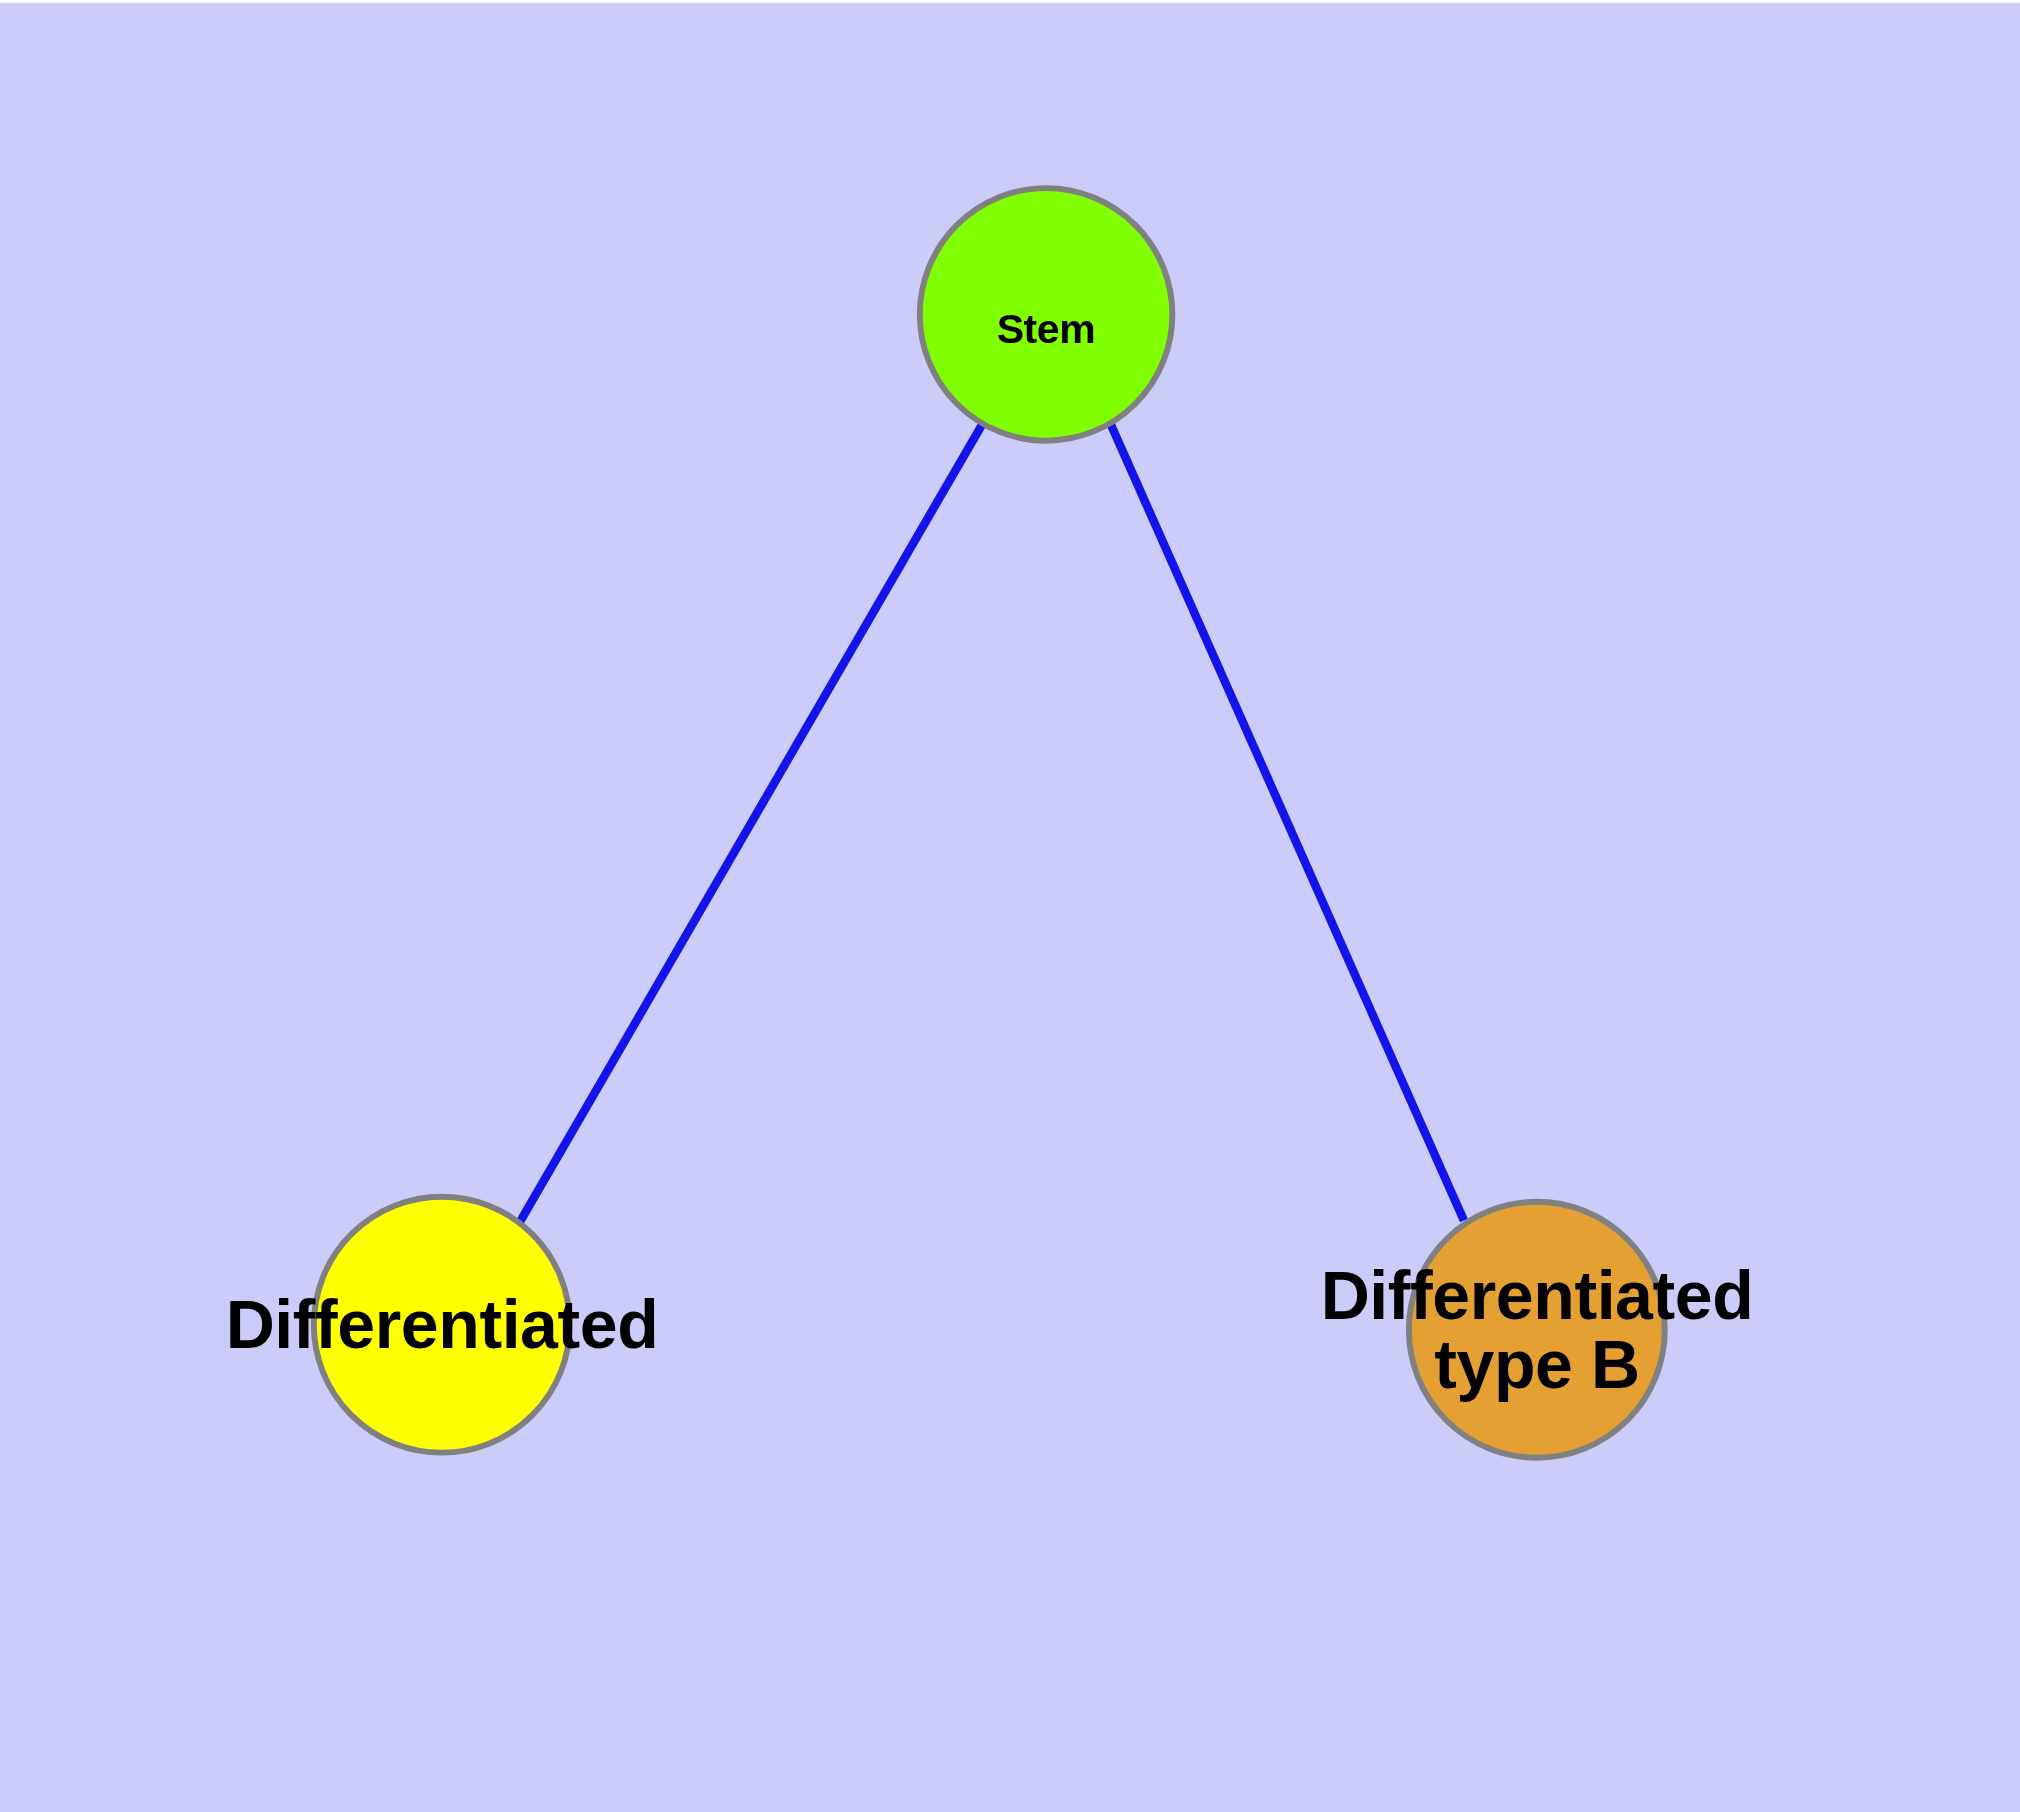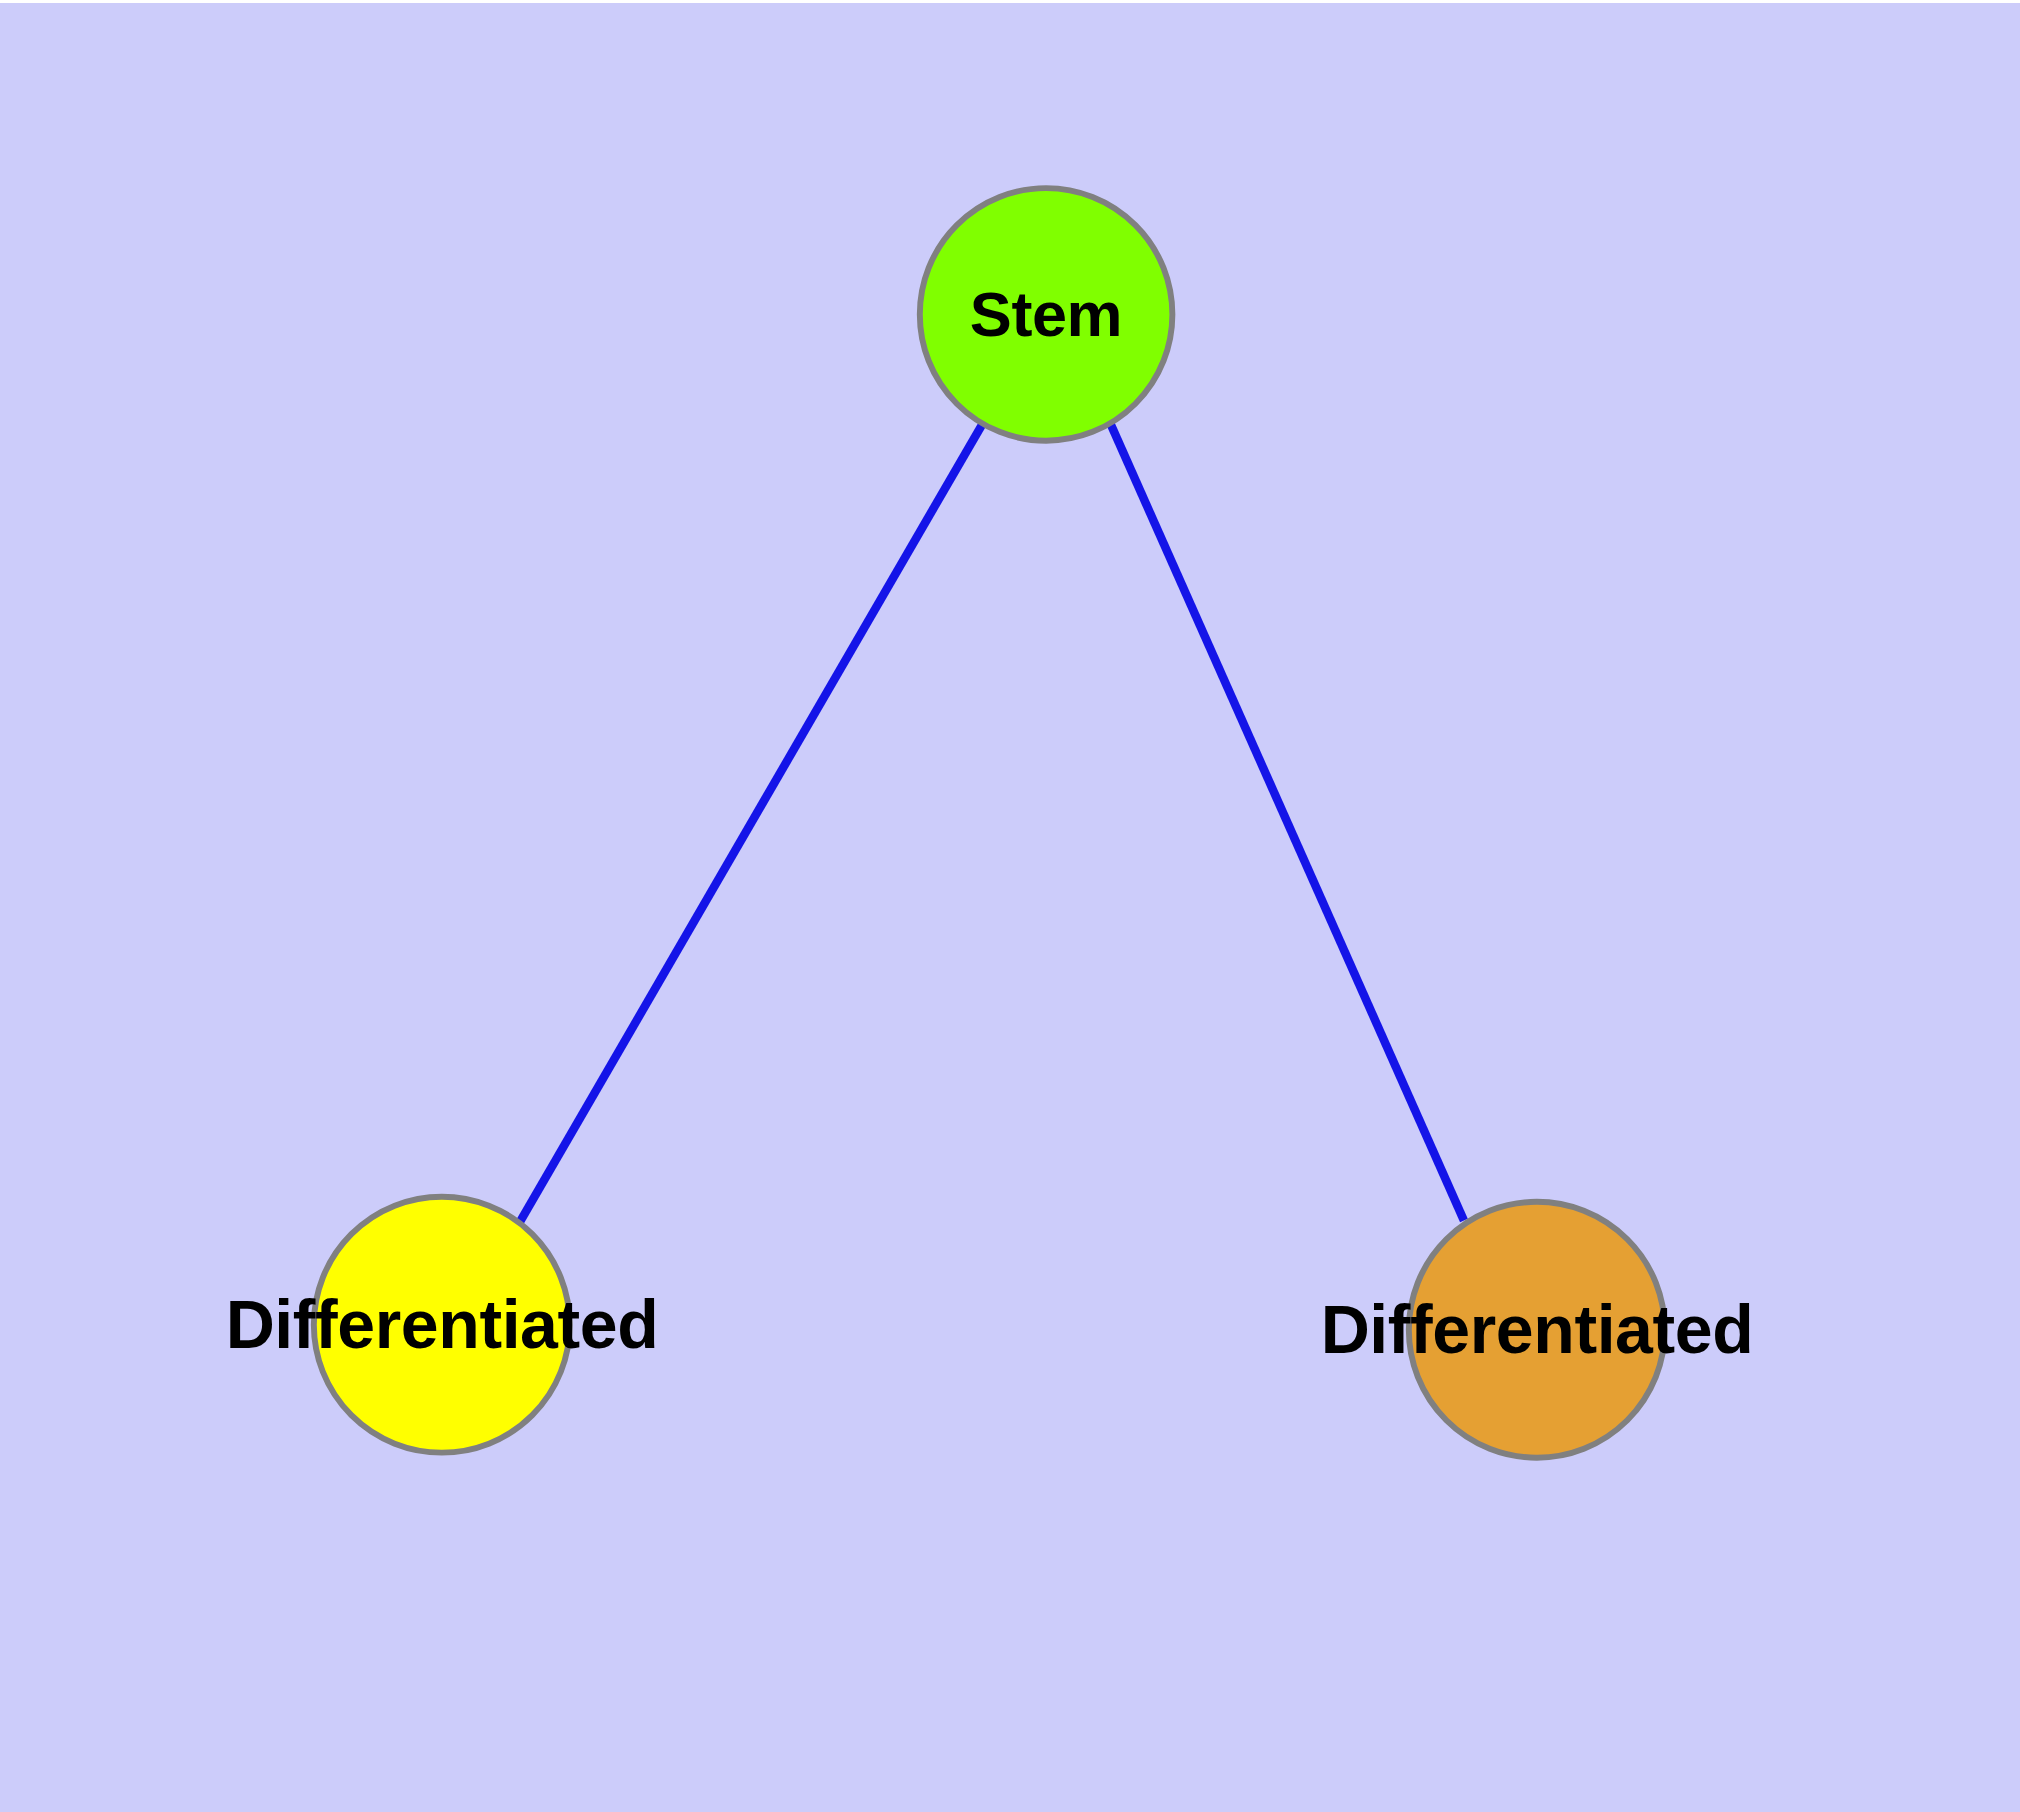--- a/index.html
+++ b/index.html
@@ -60,25 +60,26 @@
         <line x1="1310" y1="500" x2="1727" y2="1440" stroke="#1414e8" stroke-width="10" stroke-linecap="butt"></line>
       </g>
     <g id="node-layer">
         <circle cx="1234" cy="371" r="149" fill="#80ff00" stroke="#808080" stroke-width="7"></circle>
         <circle cx="521" cy="1563" r="151" fill="#ffff00" stroke="#808080" stroke-width="7"></circle>
         <circle cx="1813" cy="1569" r="151" fill="#e5a033" stroke="#808080" stroke-width="7"></circle>
       </g>
   </svg>
 
   <div id="label-layer">
-      <div class="node-label" style="left: 1046px; top: 314px; font-size: 63px; text-align: right;">
+      <div class="node-label" style="left: 1046px; top: 330px; font-size: 41px; text-align: right;">
         <span class="line">Stem</span>
       </div>
       <div class="node-label" style="left: 442px; top: 1325px; font-size: 68px;">
         <span class="line">Differentiated</span>
       </div>
       <div class="node-label" style="left: 1537px; top: 1330px; font-size: 68px;">
         <span class="line">Differentiated</span>
+        <span class="line">type B</span>
       </div>
     </div>
 
 </div>
 
 
 </body></html>

